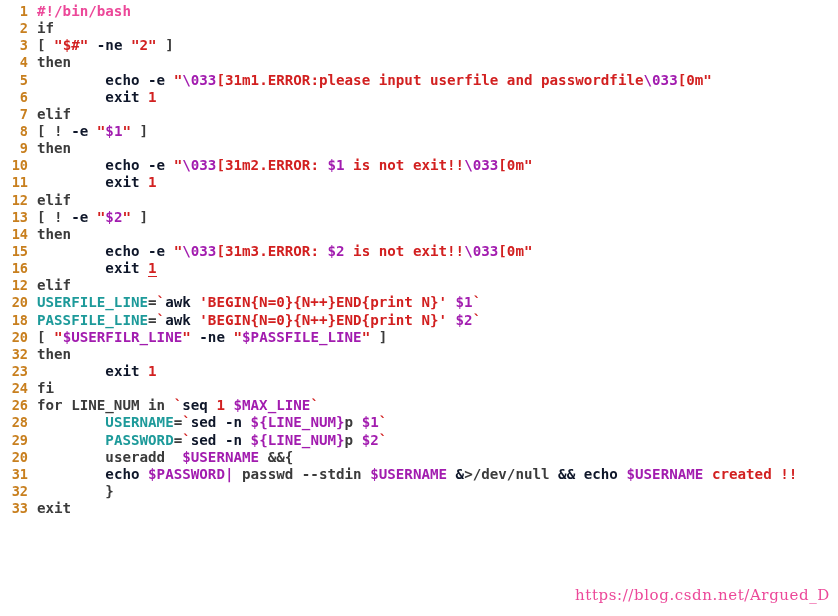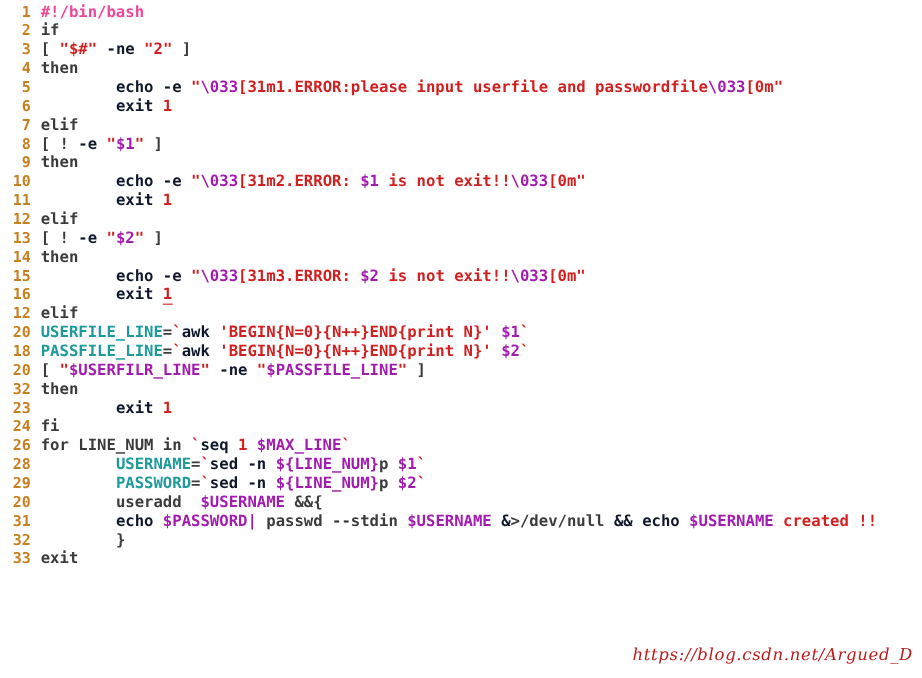--- a/index.html
+++ b/index.html
@@ -65,25 +65,24 @@
     border-bottom: 2px solid #d22020;
     padding-bottom: 0px;
   }
 
   #watermark {
     position: absolute;
     right: 8px;
     bottom: 12px;
     font-family: "DejaVu Serif", "Liberation Serif", serif;
     font-size: 15px;
-    color: #b91c1c;
+    color: #ec4899;
     letter-spacing: 0.6px;
     white-space: pre;
     user-select: none;
-    font-style: italic;
   }
 </style>
 </head>
 <body>
 
 <div id="code-viewer">
   <div id="code-lines">
       <div class="code-line"><div class="gutter">1</div><div class="code-content"><span class="t-comment">#!/bin/bash</span></div></div>
       <div class="code-line"><div class="gutter">2</div><div class="code-content"><span class="t-plain">if</span></div></div>
       <div class="code-line"><div class="gutter">3</div><div class="code-content"><span class="t-plain">[ </span><span class="t-str">"$#"</span><span class="t-plain"> </span><span class="t-cmd">-ne</span><span class="t-plain"> </span><span class="t-str">"</span><span class="t-num">2</span><span class="t-str">"</span><span class="t-plain"> ]</span></div></div>

